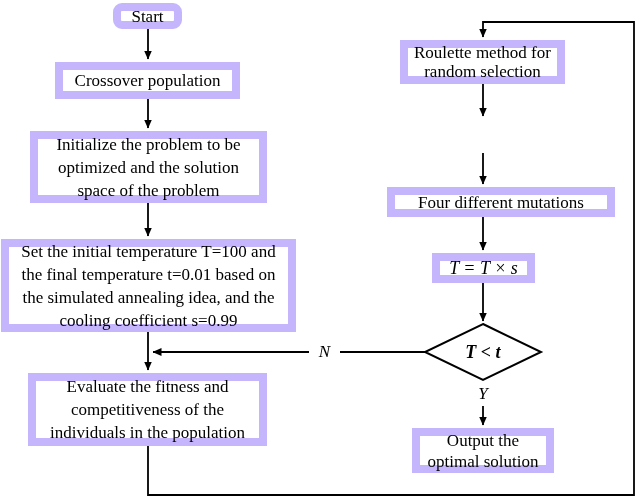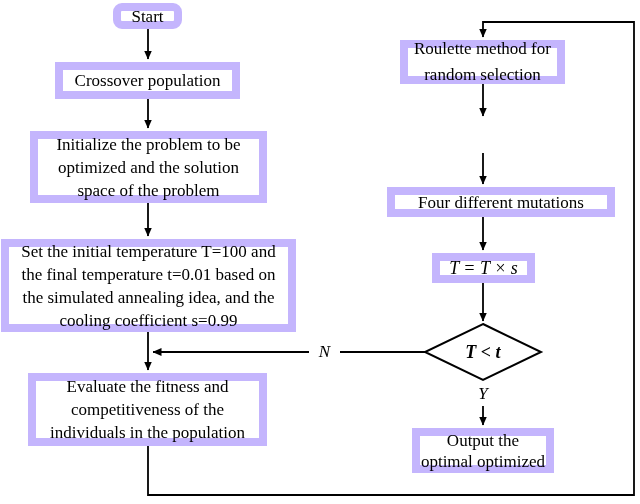--- a/index.html
+++ b/index.html
@@ -118,36 +118,36 @@
 cooling coefficient s=0.99</span>
   </div>
 
   <div class="node" style="left:28px; top:373px; width:239px; height:73px;">
     <span class="node-label">Evaluate the fitness and
 competitiveness of the
 individuals in the population</span>
   </div>
 
   <div class="node" style="left:400px; top:40px; width:165px; height:44px;">
-    <span class="node-label" style="line-height:26px;">Roulette method for
+    <span class="node-label" style="line-height:19px;">Roulette method for
 random selection</span>
   </div>
 
 
   <div class="node" style="left:387px; top:187px; width:228px; height:30px;">
     <span class="node-label">Four different mutations</span>
   </div>
 
   <div class="node" style="left:432px; top:253px; width:103px; height:30px;">
     <span class="node-label math">T = T × s</span>
   </div>
 
   <div class="decision-text" style="left:425px; top:340px; width:116px; height:24px;font-weight:bold;">T &lt; t</div>
 
   <div class="node" style="left:412px; top:428px; width:142px; height:45px;">
     <span class="node-label" style="line-height:21px;">Output the
-optimal optimized</span>
+optimal solution</span>
   </div>
 
   <div class="edge-label" style="left:311px; top:342px; width:27px; height:19px;">N</div>
   <div class="edge-label" style="left:472px; top:384px; width:22px; height:19px;">Y</div>
 
 </div>
 
 </body></html>

